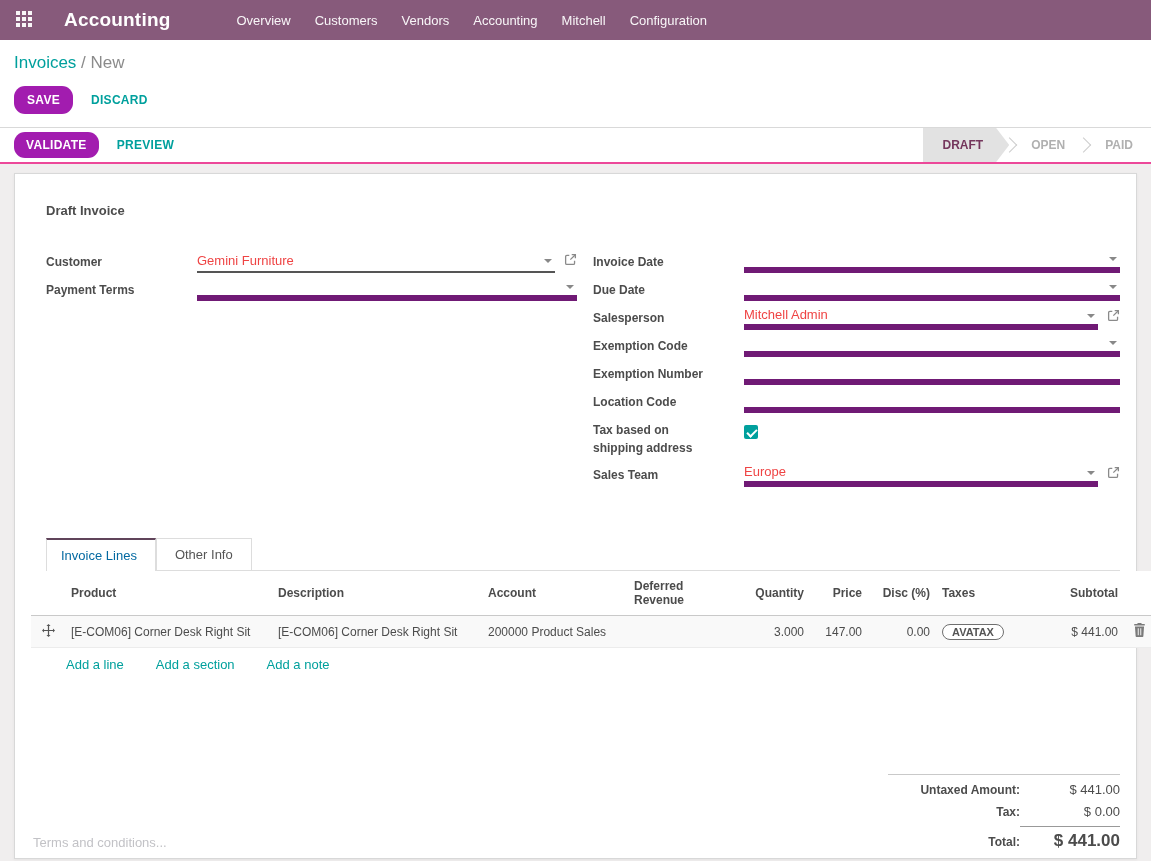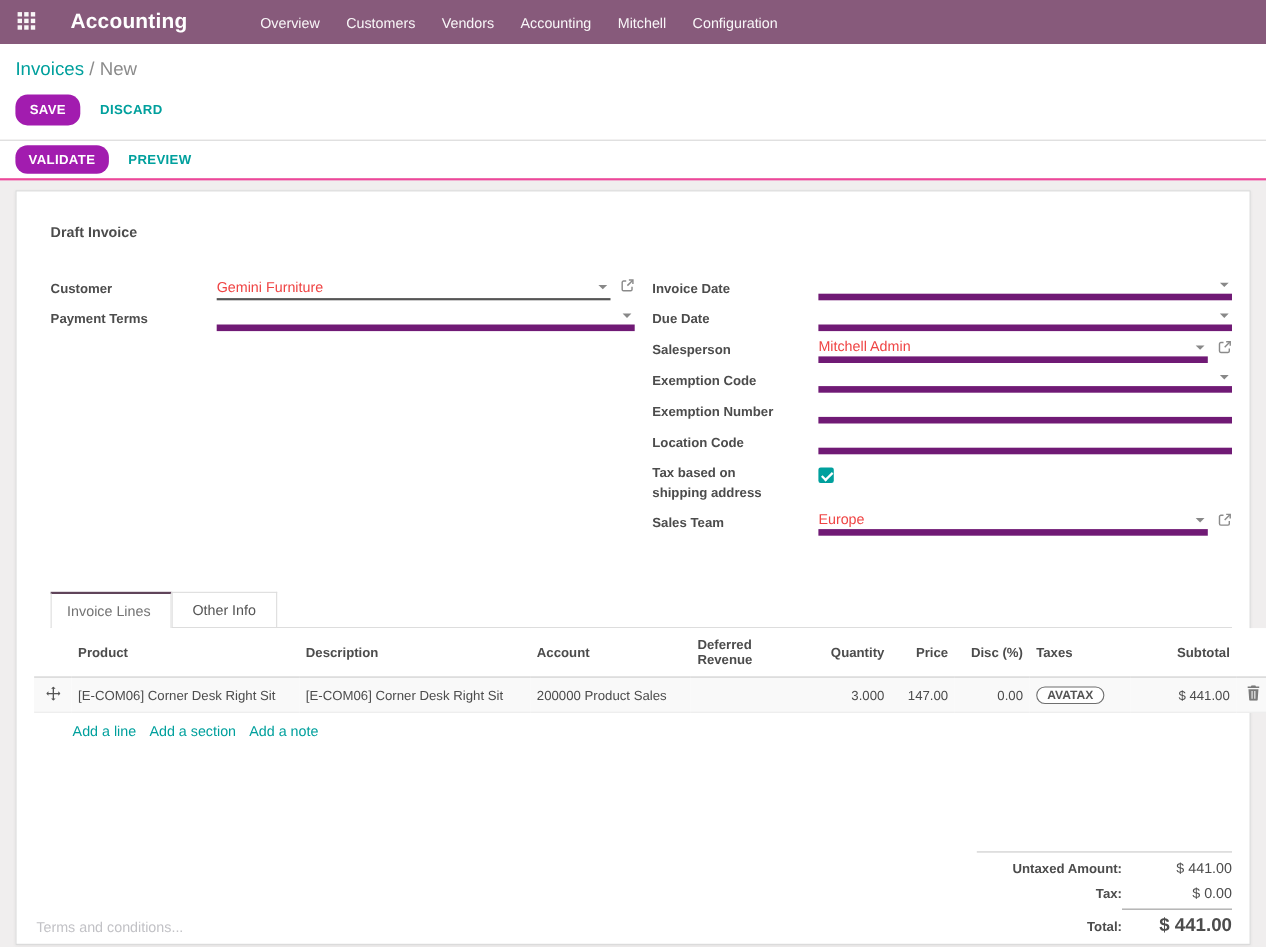--- a/index.html
+++ b/index.html
@@ -49,41 +49,41 @@
   .fvalue { font-size:13px; color:#ef4444; white-space:nowrap; }
   .caret { position:absolute; right:3px; top:50%; margin-top:-1px; width:0; height:0; border-left:4px solid transparent; border-right:4px solid transparent; border-top:4px solid #888; }
   .ext-link { margin:4px 0 0 9px; flex:0 0 auto; cursor:pointer; }
   .checkbox { width:14px; height:14px; background:#00A09D; border-radius:2px; position:relative; margin-top:5px; cursor:pointer; }
   .checkbox::after { content:""; position:absolute; left:5px; top:2px; width:4px; height:8px; border:solid #fff; border-width:0 2px 2px 0; transform:rotate(45deg); }
 
   
   .tabs { display:flex; margin:48px 0 0 15px; border-bottom:1px solid #ddd; padding-left:0; }
   .tabs-filler { flex:1; }
   .tab { font-size:13px; padding:8px 18px; border:1px solid #ddd; border-bottom:none; cursor:pointer; color:#555; background:#fff; }
-  .tab.active { border-top:2px solid #60445a; font-weight:normal; color:#737373; margin-bottom:-1px; background:#fff;padding-left:14px; }
+  .tab.active { border-top:2px solid #60445a; font-weight:normal; color:#0369a1; margin-bottom:-1px; background:#fff;padding-left:14px; }
 
   
   table.lines { width:100%; border-collapse:collapse; table-layout:fixed; }
   .lines th { font-size:12px; font-weight:bold; color:#4c4c4c; text-align:left; padding:8px 6px; border-bottom:1px solid #c9c9c9; background:#fff; }
   .lines td { font-size:12px; color:#4c4c4c; padding:7px 6px; background:#f9f9f9; border-bottom:1px solid #ececec; }
   .lines .num { text-align:right; }
   .col-handle { width:34px; }
   .col-product { width:207px; }
   .col-desc { width:210px; }
   .col-account { width:146px; }
   .col-deferred { width:112px; }
   .col-qty { width:70px; }
   .col-price { width:58px; }
   .col-disc { width:68px; }
   .col-taxes { width:92px; }
   .col-subtotal { width:96px; }
   .col-trash { width:30px; }
   .tax-pill { display:inline-block; border:1px solid #6f6f6f; border-radius:10px; padding:1px 9px; font-size:11px; font-weight:bold; color:#555; background:#fff; }
   .handle-icon, .trash-icon { cursor:pointer; display:inline-block; vertical-align:middle; }
-  .add-links { display:flex; gap:12px; padding:9px 0 9px 35px; border-bottom:none; }
+  .add-links { display:flex; gap:32px; padding:9px 0 9px 35px; border-bottom:none; }
   .add-link { color:#00A09D; font-size:13px; cursor:pointer; }
 
   
   .totals { width:232px; margin:93px 0 0 auto; border-top:1px solid #c9c9c9; padding-top:7px; }
   .trow { display:flex; align-items:baseline; justify-content:flex-end; margin-bottom:7px; }
   .tlabel { font-size:12px; font-weight:bold; text-align:right; }
   .tvalue { width:100px; text-align:right; font-size:13px; }
   .trow.grand .tvalue { font-size:17px; font-weight:bold; border-top:1px solid #999; padding-top:4px; }
 
   
@@ -125,20 +125,31 @@
   <div class="btn-row">
     <button class="btn-primary">SAVE</button>
     <button class="btn-link">DISCARD</button>
   </div>
 </div>
 
 <div class="statusband">
   <div class="statusband-left">
     <button class="btn-primary">VALIDATE</button>
     <button class="btn-link">PREVIEW</button>
+  </div>
+  <div class="status-steps">
+    <div class="step active">DRAFT</div>
+    <div class="step">
+        <span class="chev"></span>
+        <span>OPEN</span>
+      </div>
+    <div class="step">
+        <span class="chev"></span>
+        <span>PAID</span>
+      </div>
   </div>
 </div>
 
 <div class="page">
   <div class="sheet">
     <h2 class="sheet-title">Draft Invoice</h2>
 
     <div class="field-grid">
 
       <div class="fgroup">

